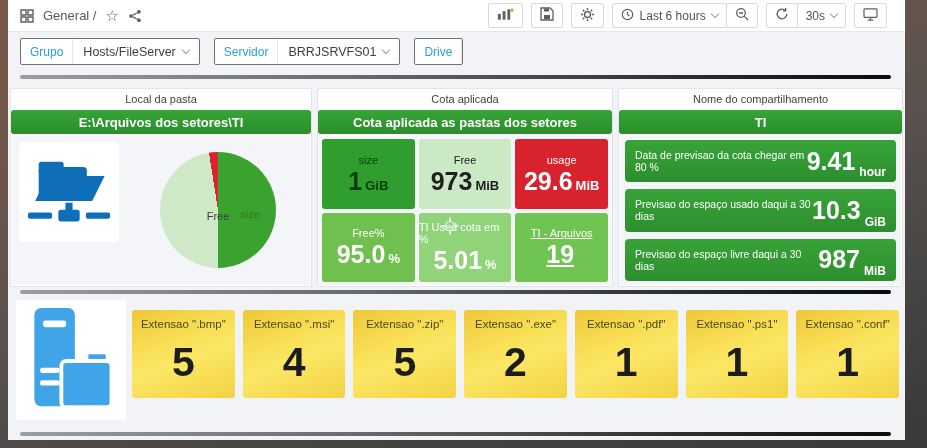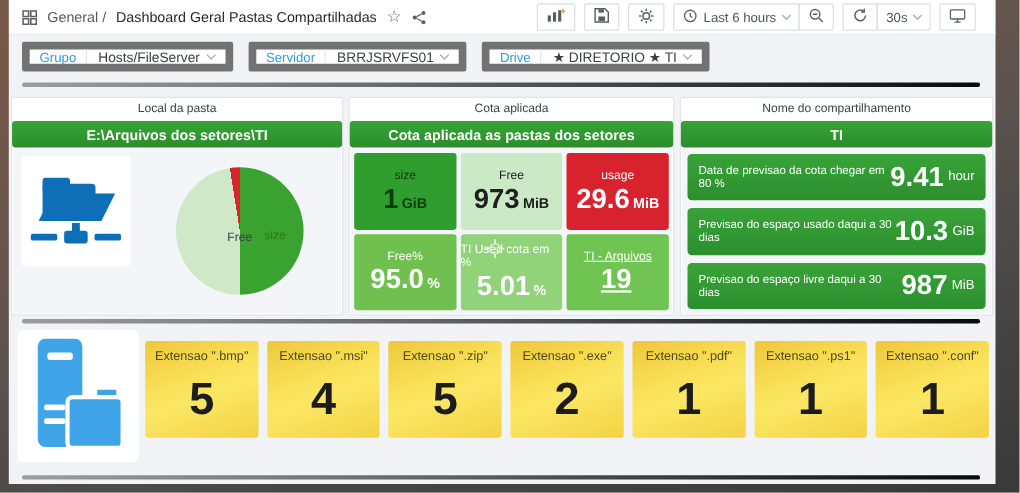--- a/index.html
+++ b/index.html
@@ -24,21 +24,21 @@
   .nav-right { display:flex; gap:8px; }
   .tb-btn { display:flex; align-items:center; gap:6px; height:25px; padding:0 8px;
     border:1px solid #d8dadd; border-radius:2px; background:#fff; font-size:12px; color:#4f535a; }
   .tb-group { display:flex; }
   .tb-group .tb-btn + .tb-btn { margin-left:-1px; }
   .chev { width:6px; height:6px; border-right:1.5px solid #9aa0a6; border-bottom:1.5px solid #9aa0a6;
     transform:rotate(45deg); margin-top:-3px; }
 
   
   .filters { position:absolute; left:12px; top:38px; display:flex; gap:14px; }
-  .fgroup { display:flex; height:27px; border:7px solid #737373; border-radius:2px; background:#fff; }
+  .fgroup { display:flex; height:27px; border:1px solid #737373; border-radius:2px; background:#fff; }
   .flabel { display:flex; align-items:center; padding:0 9px; font-size:12px; color:#2b9fd8;
     border-right:1px solid #e2e5e8; }
   .fvalue { display:flex; align-items:center; gap:7px; padding:0 10px; font-size:12.5px; color:#3b3f45; }
 
   
   .divider { position:absolute; left:12px; right:14px; height:4px; border-radius:2px;
     background:linear-gradient(90deg,#9b9da0 0%,#6d6f72 35%,#2e2f31 75%,#0a0a0b 100%); }
   .d1 { top:75px; } .d2 { top:290px; } .d3 { top:432px; }
 
   
@@ -76,21 +76,21 @@
   .t-freepct { background:#6fc04f; color:#fff; }
   .t-used  { background:#90d378; color:#fff; }
   .t-arq   { background:#70c452; color:#fff;text-decoration:underline; }
 
   
   .nrows { position:absolute; inset:4px 5px; display:flex; flex-direction:column; gap:7px; }
   .nrow { flex:1; border-radius:4px; background:linear-gradient(180deg,#38a338 0%,#2c8f2e 100%);
     display:flex; align-items:center; padding:0 10px; color:#fff; }
   .nrow .nl { flex:1; font-size:10.5px; }
   .nrow .nv { font-size:25px; font-weight:bold; line-height:1; }
-  .nrow .nu { font-size:12px; font-weight:normal; margin-left:4px; align-self:flex-end; padding-bottom:15px; }
+  .nrow .nu { font-size:12px; font-weight:bold; margin-left:4px; align-self:flex-end; padding-bottom:3px; }
 
   
   .row2 { position:absolute; left:2px; top:300px; width:893px; height:124px; }
   .srv-card { position:absolute; left:6px; top:0; width:110px; height:120px;
     background:#fff; border-radius:4px; display:flex; align-items:center; justify-content:center; }
   .ext-tiles { position:absolute; left:122px; right:4px; top:10px; height:88px; display:flex; gap:8px; }
   .ext { flex:1; border-radius:3px;
     background:linear-gradient(160deg,#efc73a 0%,#f9e158 40%,#fbe765 55%,#f3d243 100%);
     display:flex; flex-direction:column; align-items:center; }
   .ext .el { font-size:11.5px; color:#4a4a1a; margin-top:8px; }
@@ -106,21 +106,20 @@
   <div class="dash">
 
     <div class="navbar">
       <div class="nav-left">
         <span class="nav-ico">
           <svg width="14" height="14" viewBox="0 0 14 14">
               <path d="M1 1h5v5H1zM8 1h5v5H8zM1 8h5v5H1zM8 8h5v5H8z" fill="none" stroke="#5a5e64" stroke-width="1.4"></path>
             </svg>
         </span>
         <span class="crumb-root">General /</span>
-        <span class="crumb-title">Dashboard Geral Pastas Compartilhadas</span>
         <span class="star">☆</span>
         <span class="nav-ico">
           <svg width="14" height="14" viewBox="0 0 16 16" fill="#5a5e64">
               <circle cx="3.5" cy="8" r="2.1"></circle>
               <circle cx="12.5" cy="3.2" r="2.1"></circle>
               <circle cx="12.5" cy="12.8" r="2.1"></circle>
               <path d="M5.4 7L10.6 4.2M5.4 9l5.2 2.8" stroke="#5a5e64" stroke-width="1.3" fill="none"></path>
             </svg>
         </span>
       </div>
@@ -207,24 +206,20 @@
       </div>
       <div class="fgroup">
         <span class="flabel">Servidor</span>
         <span class="fvalue">
           <span>BRRJSRVFS01</span>
           <span class="chev"></span>
         </span>
       </div>
       <div class="fgroup">
         <span class="flabel">Drive</span>
-        <span class="fvalue">
-          <span>★ DIRETORIO ★ TI</span>
-          <span class="chev"></span>
-        </span>
       </div>
     </div>
 
     <div class="divider d1"></div>
 
     <div class="row1">
 
       <div class="panel">
         <div class="panel-title">Local da pasta</div>
         <div class="banner">E:\Arquivos dos setores\TI</div>

